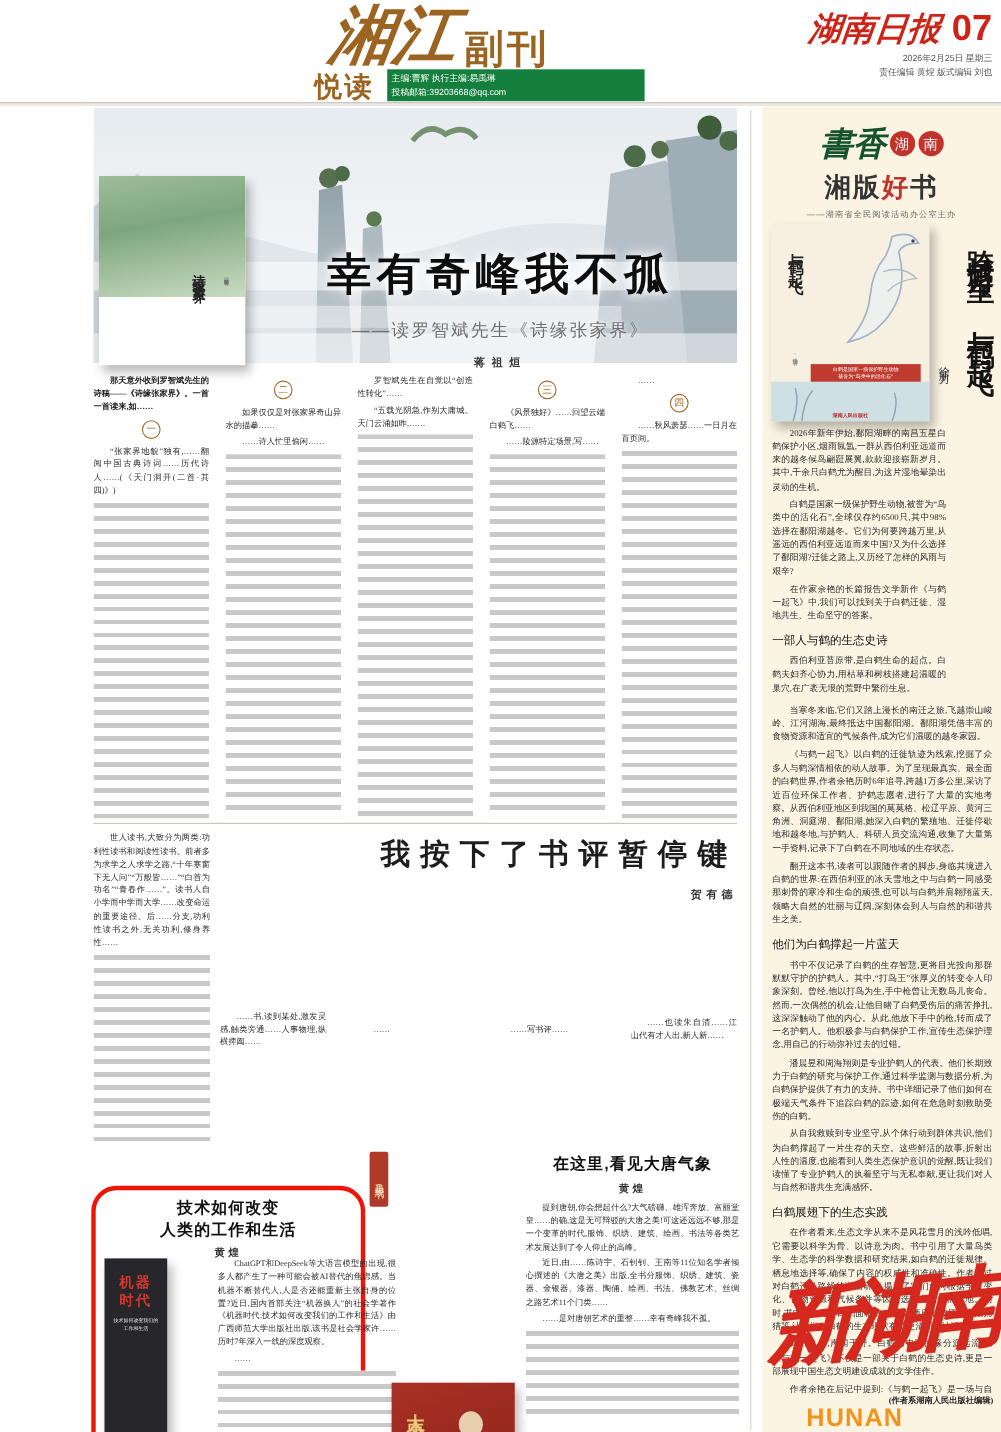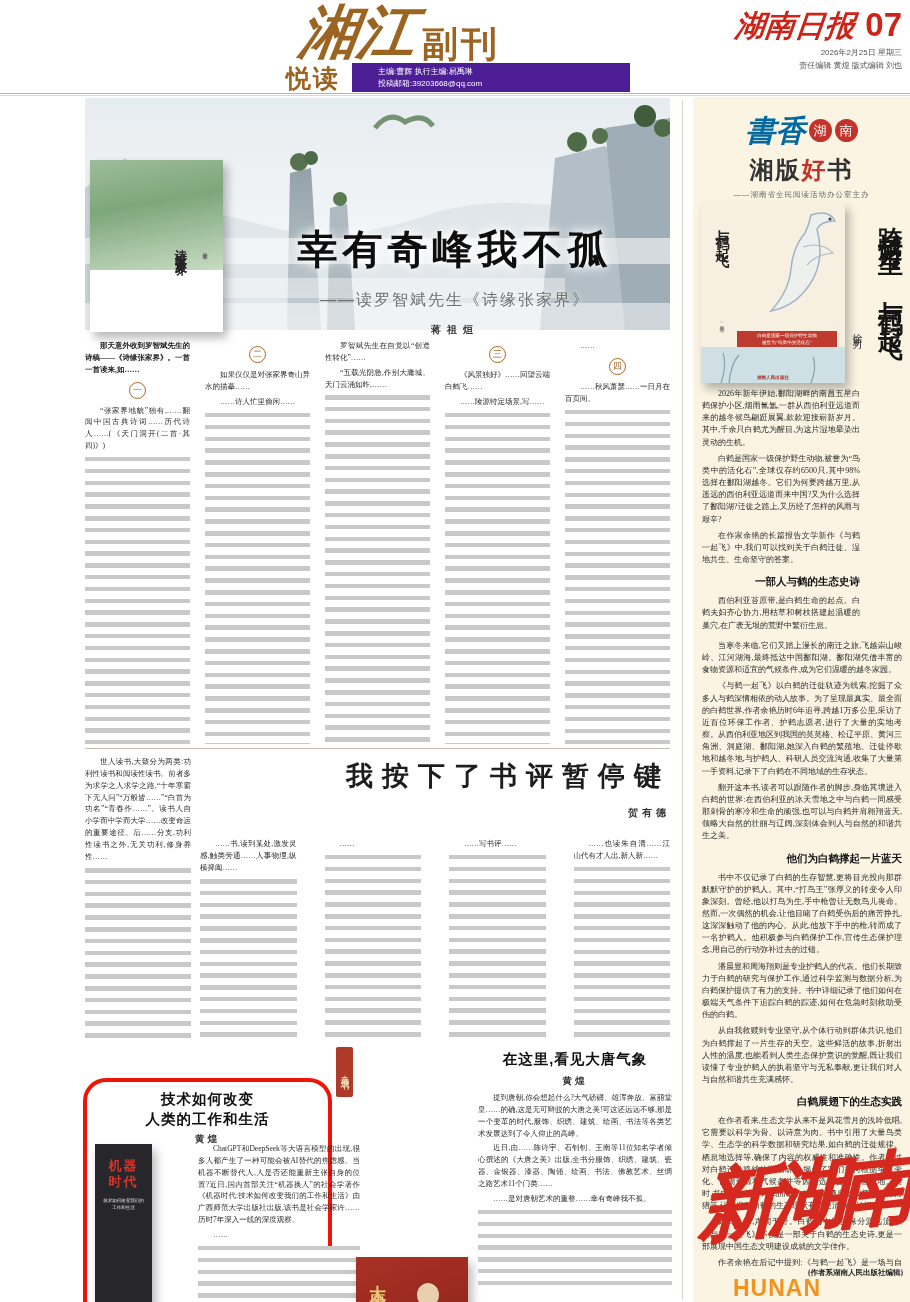--- a/index.html
+++ b/index.html
@@ -5,34 +5,34 @@
   html,body{margin:0;padding:0;background:#e8e8e8;}
   #page{position:relative;width:910px;height:1302px;background:#fff;overflow:hidden;
         font-family:"Liberation Serif",serif;}
   .abs{position:absolute;}
   
   .mast-script{font-family:"Liberation Serif",serif;font-style:italic;font-weight:bold;
                font-size:58px;color:#9c6421;transform:skewX(-8deg);display:inline-block;line-height:1;}
   .mast-block{font-weight:bold;font-size:36px;color:#9c6421;display:inline-block;line-height:1;
               font-family:"Liberation Sans",sans-serif;letter-spacing:3px;margin-left:6px;}
   .yuedu{font-weight:bold;font-size:25px;color:#9c6421;font-family:"Liberation Sans",sans-serif;letter-spacing:2px;}
-  .mast-band{background:#4c1d95;color:#fff;font-size:8px;line-height:1.45;padding:3px 26px;
+  .mast-band{background:#15803d;color:#fff;font-size:8px;line-height:1.45;padding:3px 4px;
              font-family:"Liberation Sans",sans-serif;}
   .paper-name{font-style:italic;font-weight:900;font-size:30px;color:#cc2418;
               font-family:"Liberation Serif",serif;transform:skewX(-6deg);display:inline-block;}
   .page-no{font-weight:900;font-size:33px;color:#cc2418;font-family:"Liberation Sans",sans-serif;margin-left:6px;}
   .hdr-small{font-size:8px;color:#555;font-family:"Liberation Sans",sans-serif;text-align:right;line-height:1.6;}
   .rule{background:#b9b2a6;}
   
   .para{font-size:7.5px;line-height:1.58;color:#2b2b2b;text-align:justify;margin:0 0 3px;text-indent:2em;}
   .para.lead{font-weight:bold;color:#1c1c1c;}
   .cmark{width:15px;height:15px;border:1px solid #a2682a;border-radius:50%;color:#a2682a;
          font-size:9px;line-height:15px;text-align:center;margin:6px auto;flex:0 0 auto;
          font-family:"Liberation Sans",sans-serif;}
-  .subhead{font-weight:bold;font-size:10.5px;color:#111;text-align:right;margin:9px 0 6px;
+  .subhead{font-weight:normal;font-size:10.5px;color:#111;text-align:left;margin:9px 0 6px;
            font-family:"Liberation Sans",sans-serif;}
   .col{display:flex;flex-direction:column;overflow:hidden;}
   .fill{flex:1;margin-top:2px;background:repeating-linear-gradient(to bottom,#c9c9c9 0 4.5px,#ffffff 4.5px 11.8px);}
   
   .head-title{font-family:"Liberation Sans",sans-serif;font-weight:900;font-size:40px;color:#0e0e0e;
               letter-spacing:5px;text-shadow:0 0 8px #fff,0 0 14px #fff;}
   .head-sub{font-family:"Liberation Sans",sans-serif;font-size:16px;color:#6f6f6f;letter-spacing:2px;
             margin-top:13px;text-shadow:0 0 6px #fff;}
   .head-byline{font-size:10px;font-weight:bold;color:#333;margin-top:12px;letter-spacing:6px;}
   .cols{display:flex;gap:15px;}
@@ -66,21 +66,21 @@
                    font-size:4.6px;line-height:1.5;text-align:center;padding:2px 3px;}
   .cover-he .band{position:absolute;left:0;bottom:0;width:100%;height:36px;background:#cfe0e5;}
   .cover-he .pub{position:absolute;left:0;bottom:3px;width:100%;text-align:center;font-size:4.6px;color:#b32a20;font-weight:bold;}
   .cover-shi{background:#fff;position:relative;overflow:hidden;}
   .cover-shi .art{position:absolute;inset:0 0 38% 0;background:linear-gradient(170deg,#a7c4a4 0%,#7fa f 0,#86ab85 45%,#cfdfc9 100%);}
   .cover-shi .vt{position:absolute;right:34px;top:46%;writing-mode:vertical-rl;color:#222;font-weight:bold;
                  font-size:12px;letter-spacing:4px;font-family:"Liberation Serif",serif;}
   .cover-shi .va{position:absolute;right:16px;top:52%;writing-mode:vertical-rl;color:#666;font-size:5px;}
   
   #sidebar-bg{background:#fbf4e3;}
-  .sx-script{font-family:"Liberation Serif",serif;font-style:italic;font-weight:900;font-size:30px;color:#0369a1;}
+  .sx-script{font-family:"Liberation Serif",serif;font-style:italic;font-weight:900;font-size:30px;color:#14532d;}
   .red-circle{display:inline-block;width:23px;height:23px;border-radius:50%;background:#c2342b;color:#fff;
               font-size:13px;line-height:23px;text-align:center;font-family:"Liberation Sans",sans-serif;margin-left:3px;vertical-align:6px;}
   .xiangban{font-family:"Liberation Sans",sans-serif;font-weight:bold;font-size:24px;color:#333;letter-spacing:2px;}
   .xiangban .red{color:#c2342b;}
   .sponsor{font-size:7.5px;color:#666;font-family:"Liberation Sans",sans-serif;letter-spacing:1px;}
   .side-vtitle{writing-mode:vertical-rl;font-family:"Liberation Sans",sans-serif;font-weight:900;
                font-size:25px;color:#141414;letter-spacing:9px;line-height:1.25;}
   .side-vauthor{writing-mode:vertical-rl;font-size:10px;color:#333;letter-spacing:3px;}
   .sb-para{font-size:8px;line-height:1.52;color:#2b2b2b;text-align:justify;margin:0 0 4px;text-indent:2em;}
   .brand-cn{font-family:"Liberation Serif",serif;font-style:italic;font-weight:900;font-size:78px;
@@ -208,21 +208,21 @@
   <div class="abs col" style="left:85px;top:756px;width:106px;height:282px;">
     <div class="list">
         <p class="para">世人读书,大致分为两类:功利性读书和阅读性读书。前者多为求学之人求学之路,“十年寒窗下无人问”“万般皆……”“白首为功名”“青春作……”。读书人自小学而中学而大学……改变命运的重要途径。后……分支,功利性读书之外,无关功利,修身养性……</p>
       </div>
       <div class="fill"></div>
   </div>
   <div class="abs" style="left:200px;top:758px;width:470px;text-align:right;">
     <div class="mid-title">我按下了书评暂停键</div>
     <div class="mid-byline">贺有德</div>
   </div>
-  <div class="abs cols" style="left:200px;top:838px;width:470px;height:200px;gap:28px;">
+  <div class="abs cols" style="left:200px;top:838px;width:470px;height:200px;gap:28px;align-items:center;">
     <div class="col">
         <div class="list">
           <p class="para">……书,读到某处,激发灵感,触类旁通……人事物理,纵横捭阖……</p>
         </div>
         <div class="fill"></div>
       </div>
     <div class="col">
         <div class="list">
           <p class="para">……</p>
         </div>

